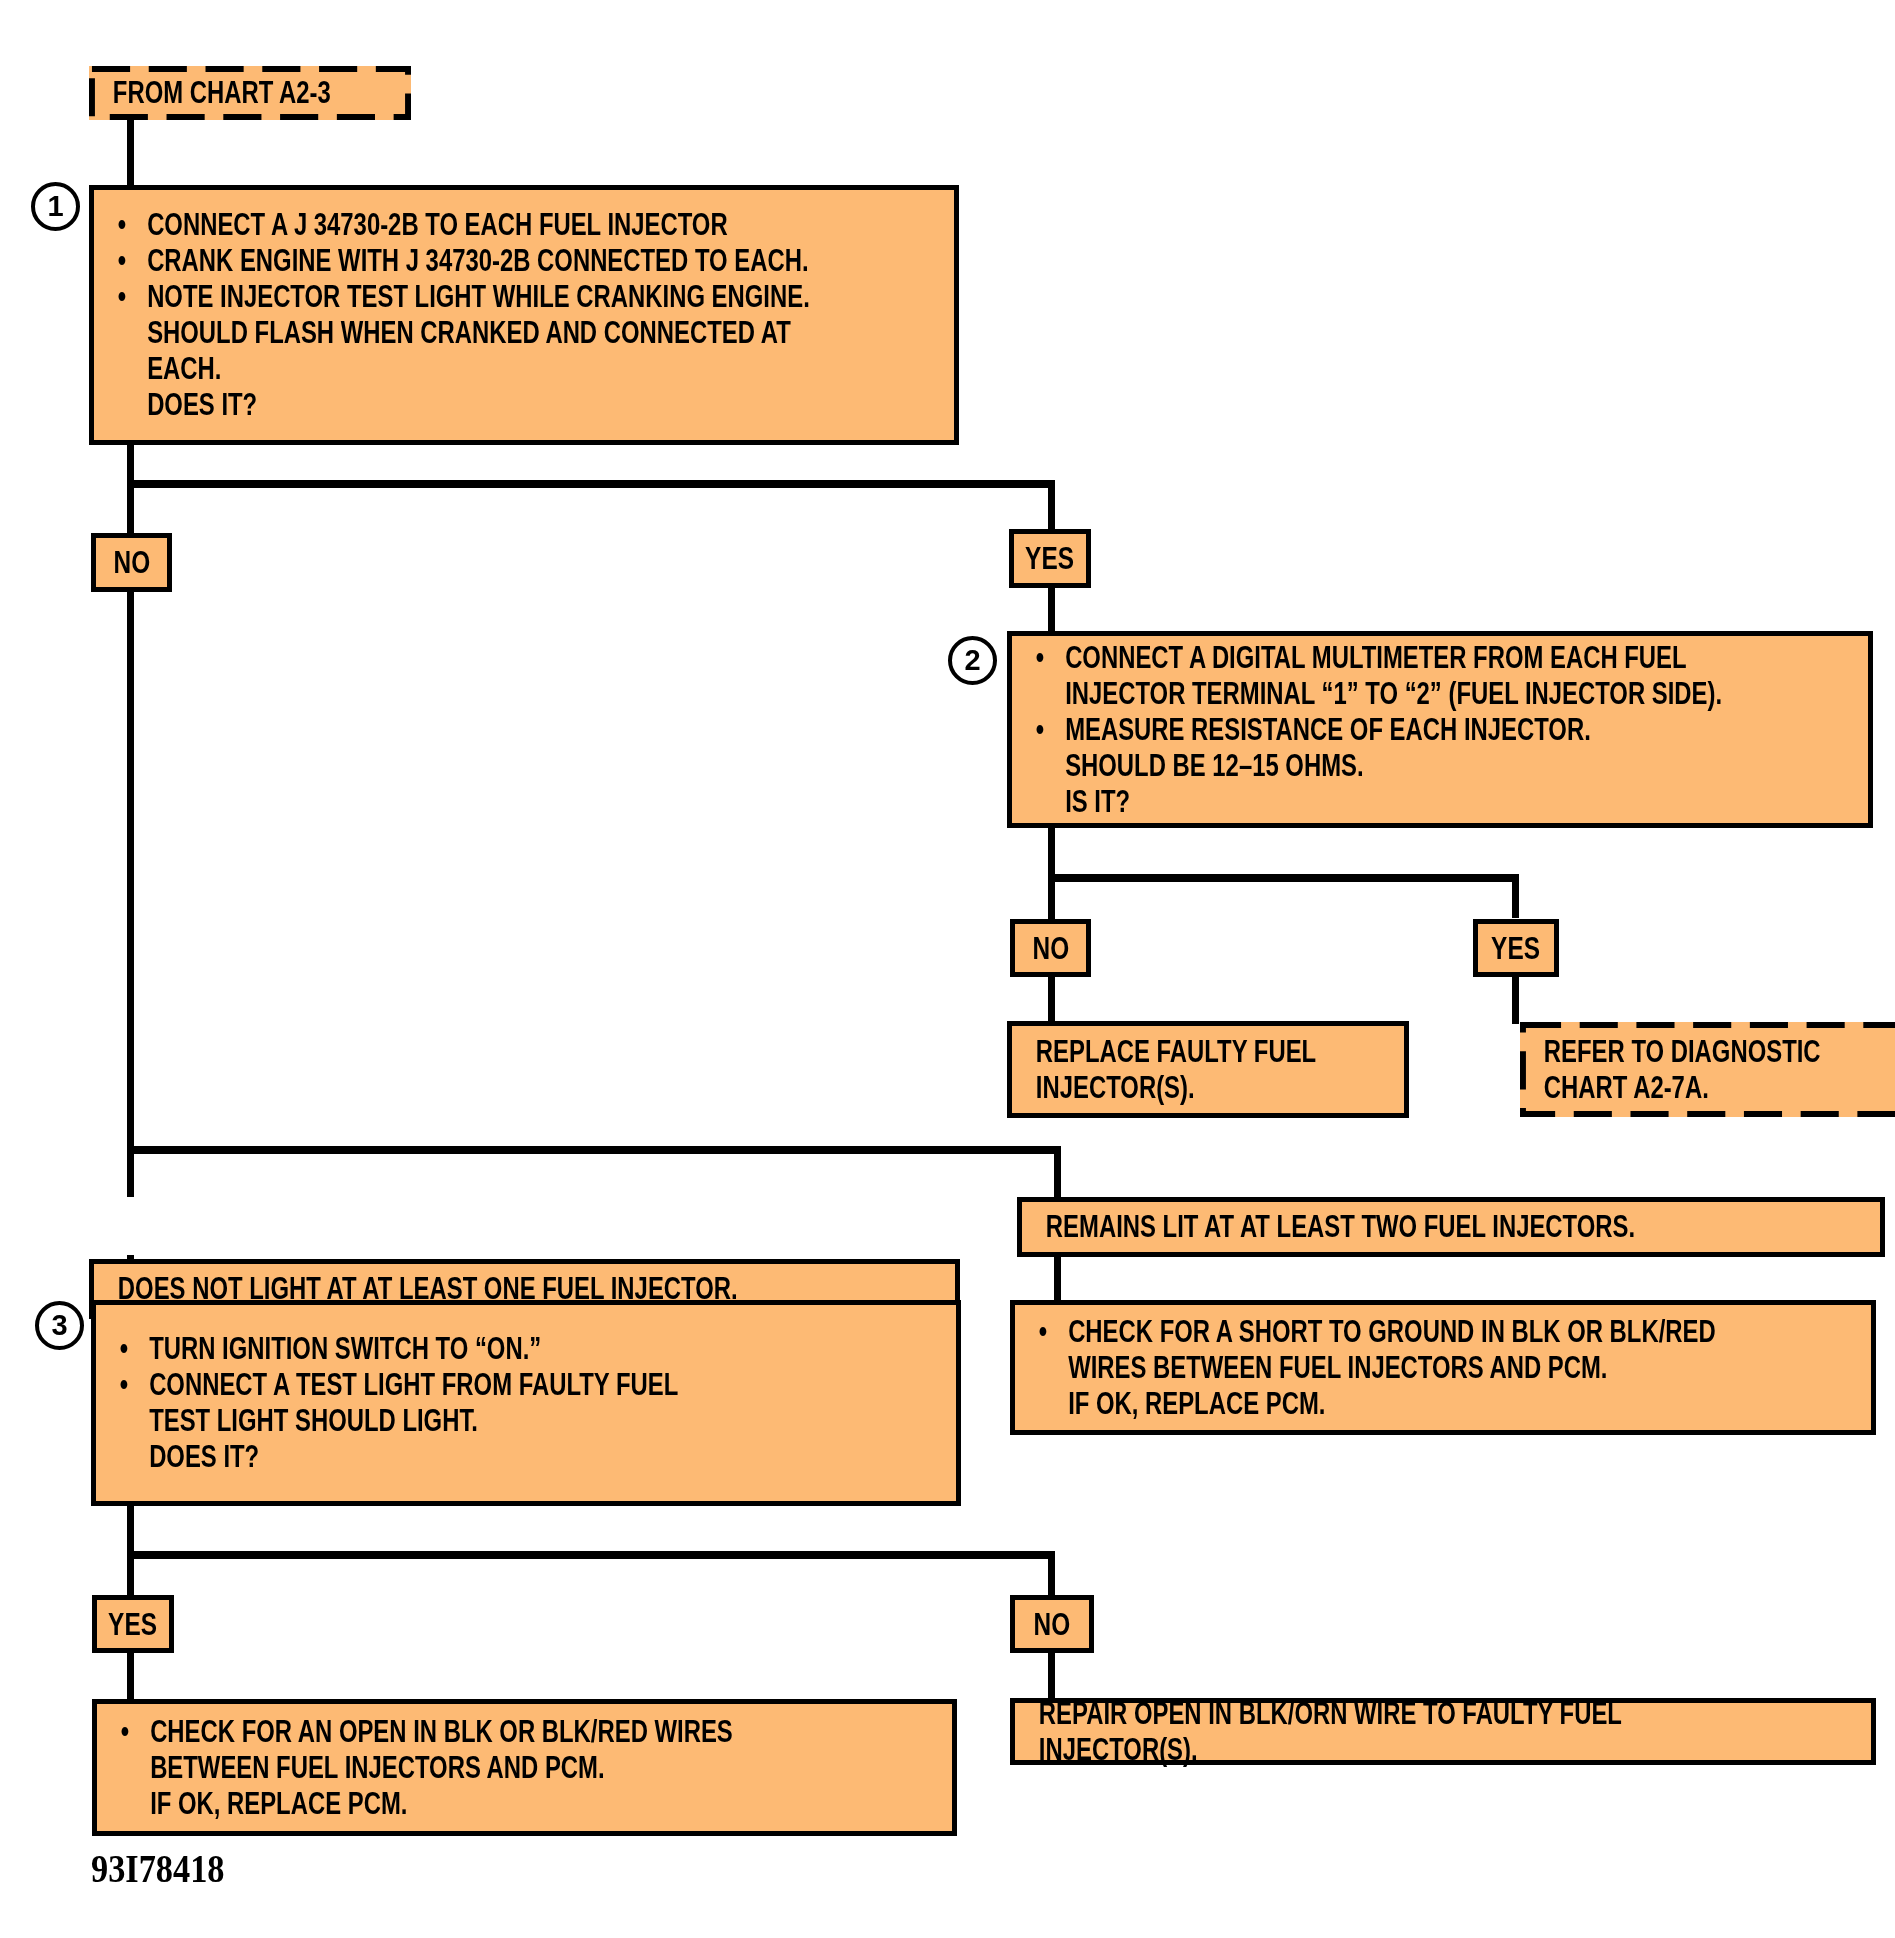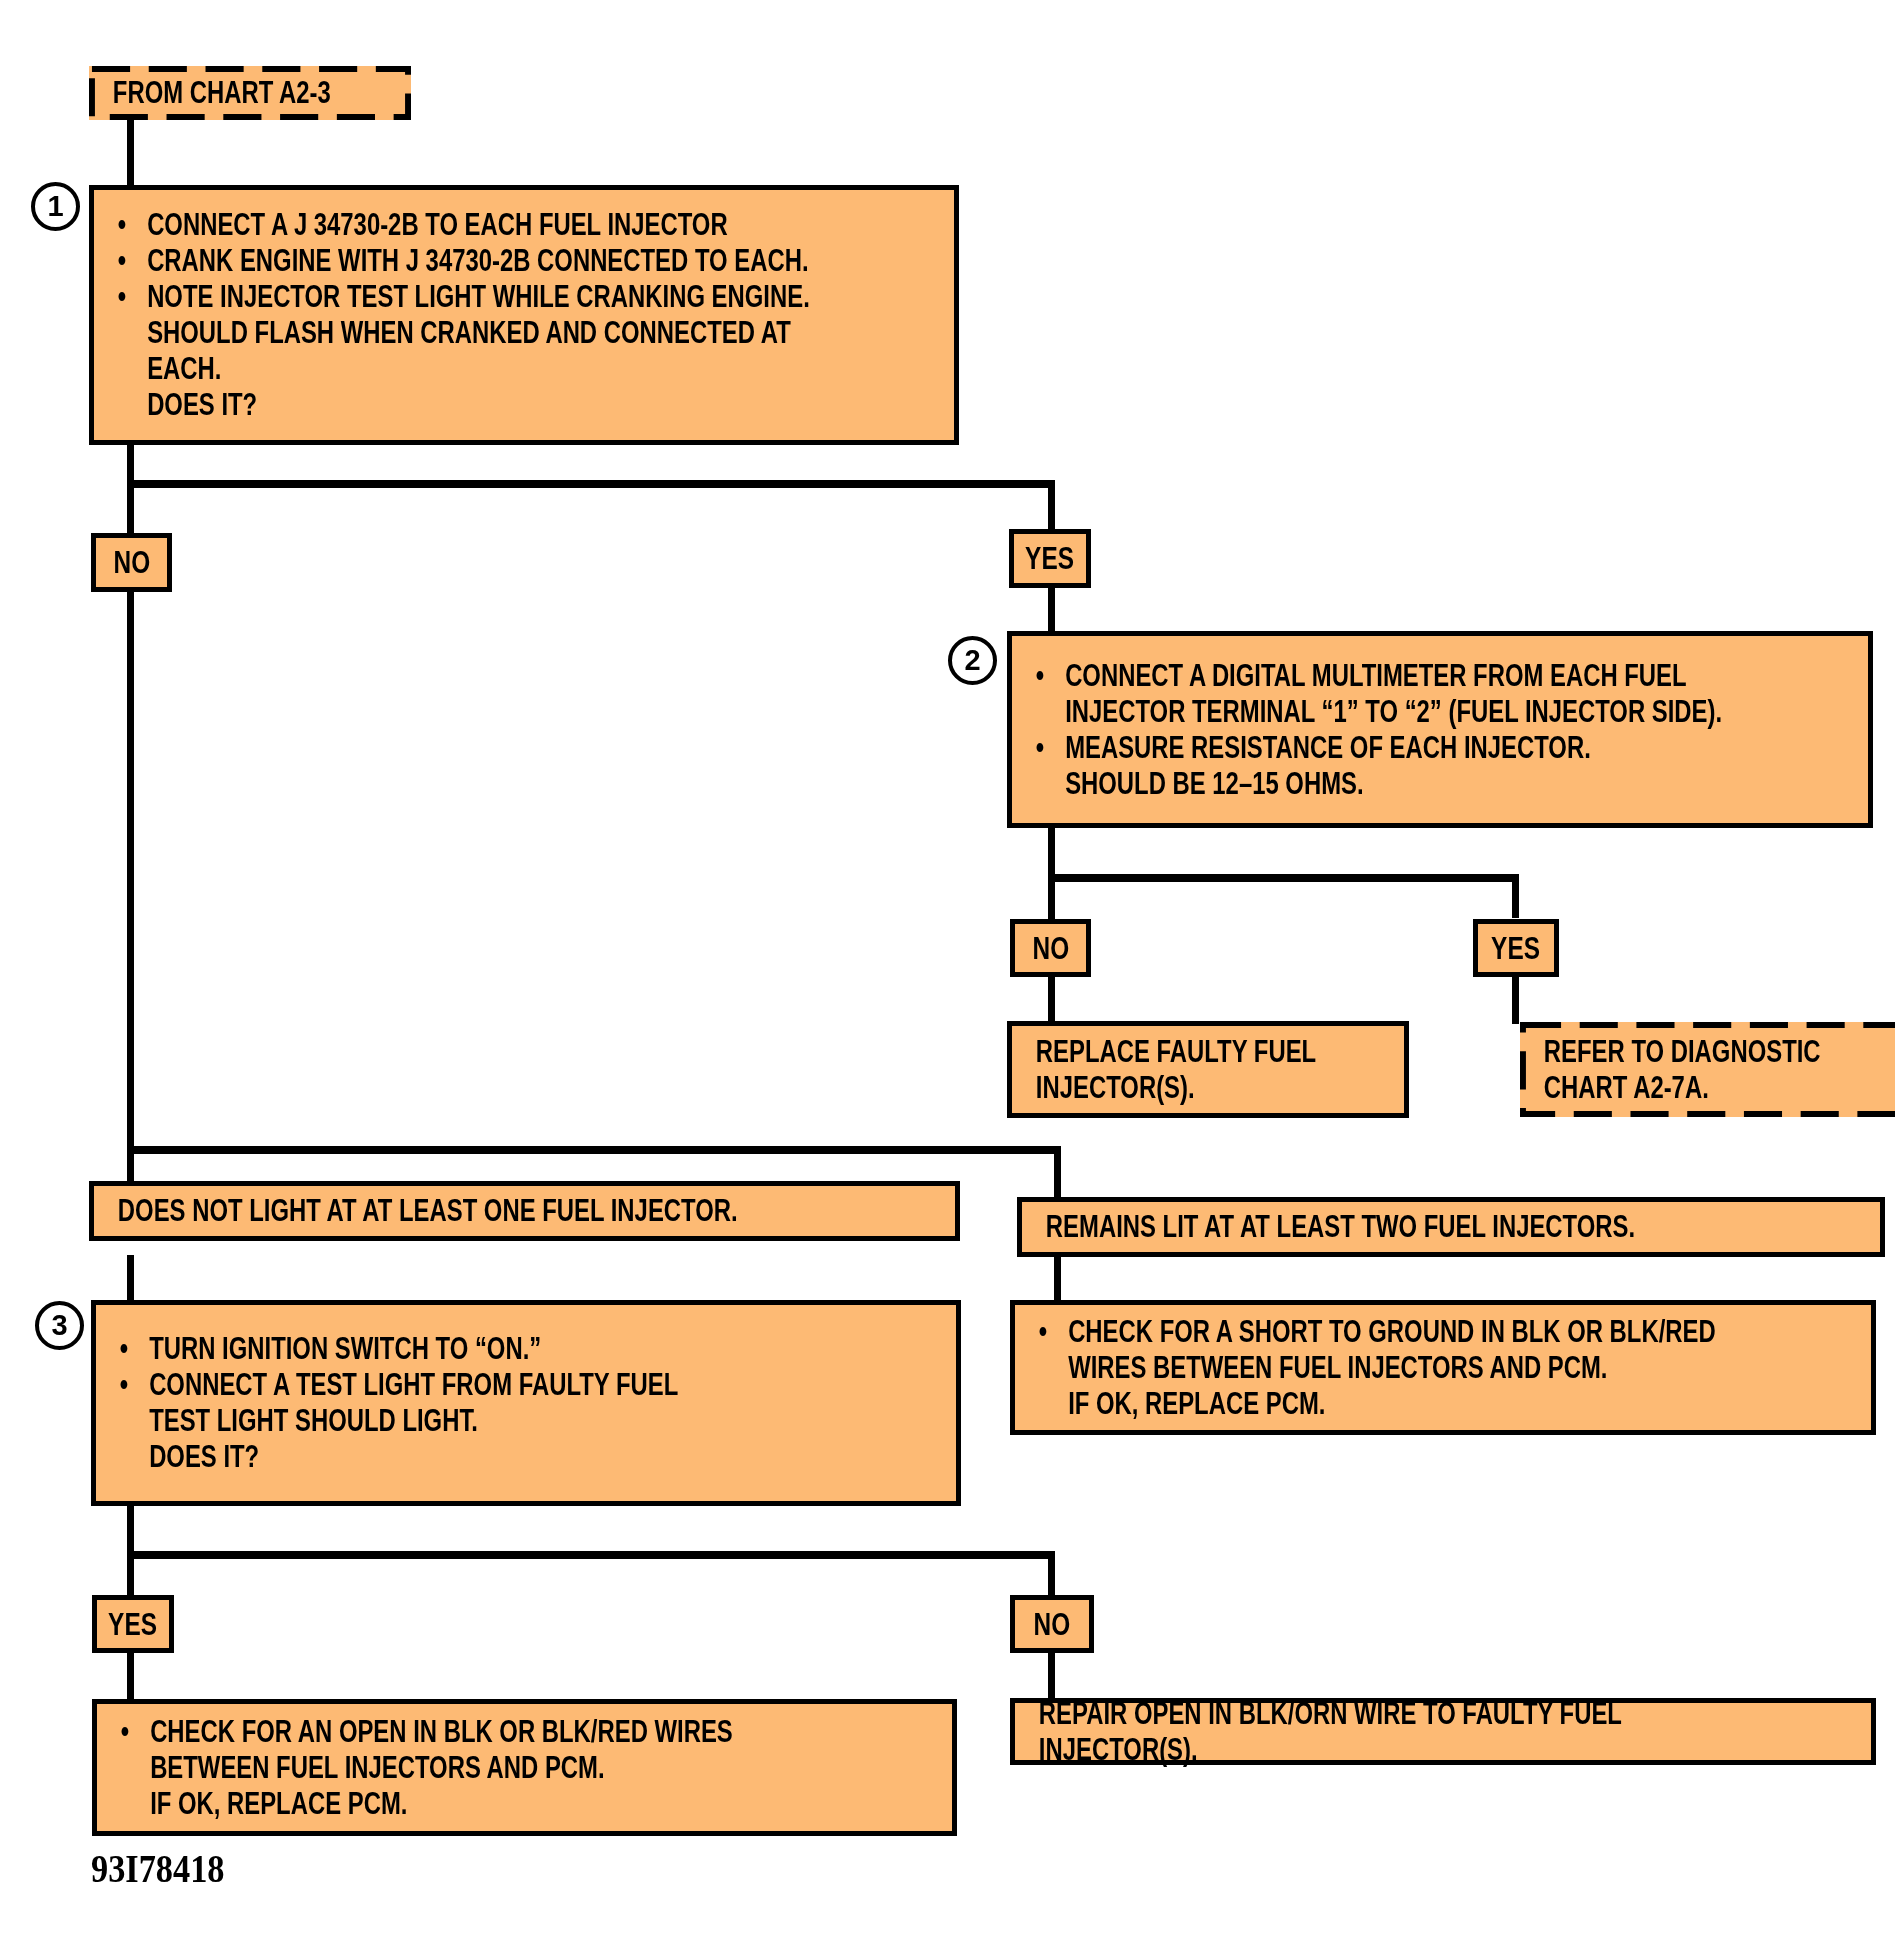--- a/index.html
+++ b/index.html
@@ -214,20 +214,26 @@
           <span class="marker">•</span>
           <span>MEASURE RESISTANCE OF EACH INJECTOR.</span>
         </span>
       </div>
     <div class="line">
         <span class="scale">
           <span class="marker"></span>
           <span>SHOULD BE 12–15 OHMS.</span>
         </span>
       </div>
+    <div class="line">
+        <span class="scale">
+          <span class="marker"></span>
+          <span>IS IT?</span>
+        </span>
+      </div>
   </div>
 
   <div class="box small" style="left:1010px; top:919px; width:81px; height:58px;">
     <div class="center-wrap">
         <span class="scale-c">NO</span>
       </div>
   </div>
   <div class="box small" style="left:1473px; top:919px; width:86px; height:58px;">
     <div class="center-wrap">
         <span class="scale-c">YES</span>
@@ -256,21 +262,21 @@
           <span>REFER TO DIAGNOSTIC</span>
         </span>
       </div>
     <div class="line">
         <span class="scale">
           <span>CHART A2-7A.</span>
         </span>
       </div>
   </div>
 
-  <div class="box" style="left:89px; top:1181px; width:871px; height:60px;">
+  <div class="box" style="left:89px; top:1259px; width:871px; height:60px;">
     <div class="line">
         <span class="scale">
           <span>DOES NOT LIGHT AT AT LEAST ONE FUEL INJECTOR.</span>
         </span>
       </div>
   </div>
   <div class="box" style="left:1017px; top:1197px; width:868px; height:60px;">
     <div class="line">
         <span class="scale">
           <span>REMAINS LIT AT AT LEAST TWO FUEL INJECTORS.</span>

